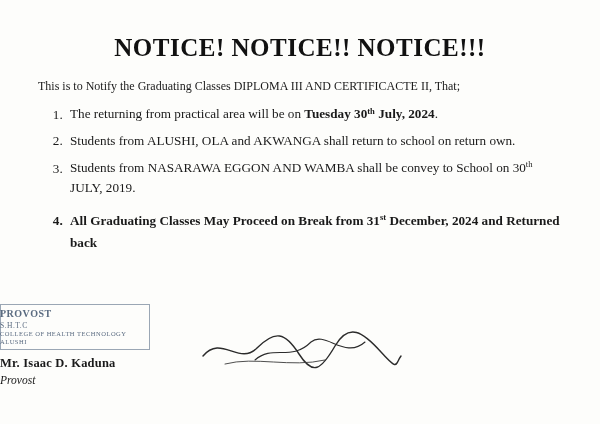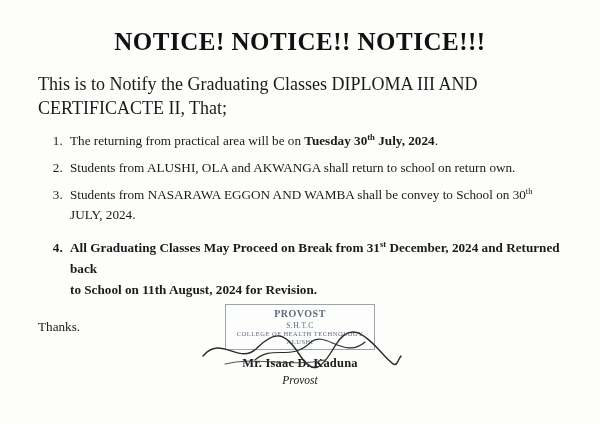--- a/index.html
+++ b/index.html
@@ -13,33 +13,33 @@
     font-family: "Liberation Serif", serif;
     color: #1a1a1a;
     overflow: hidden;
   }
   #notice-page {
     position: relative;
     width: 600px;
     height: 424px;
     background: #fdfdfb;
     box-sizing: border-box;
-    padding: 16px 34px 10px 34px;
+    padding: 22px 34px 10px 34px;
   }
   #notice-title {
     text-align: center;
     font-size: 25px;
     font-weight: bold;
     letter-spacing: 0.5px;
     margin: 12px 0 16px 0;
     color: #111;
     font-family: "Liberation Serif", serif;
   }
   .intro {
-    font-size: 18px;
+    font-size: 12px;
     margin: 0 0 10px 4px;
     line-height: 1.35;
   }
   ol.points {
     margin: 0 0 0 10px;
     padding-left: 22px;
     list-style: decimal;
   }
   ol.points > li {
     font-size: 13.2px;
@@ -66,21 +66,21 @@
     vertical-align: super;
   }
   b, .b { font-weight: bold; font-family: Liberation Serif, serif; }
 
   
   #signature-block {
     position: absolute;
     left: 0;
     right: 0;
     bottom: 38px;
-    text-align: center;
+    text-align: left;
   }
   #provost-stamp {
     position: relative;
     display: inline-block;
     width: 150px;
     height: 54px;
     margin-bottom: -4px;
   }
   #provost-stamp .stamp-box {
     position: absolute;
@@ -138,31 +138,29 @@
 
     <li>
       <span>The returning from practical area will be on </span><b>Tuesday 30</b><b><sup>th</sup></b><b> July, 2024</b><span>.</span>
     </li>
 
     <li>
       <span>Students from ALUSHI, OLA and AKWANGA shall return to school on return own.</span>
     </li>
 
     <li>
-      <span>Students from  NASARAWA EGGON AND WAMBA  shall be convey to School on 30</span><sup>th</sup><span> JULY, 2024.</span>
+      <span>Students from  NASARAWA EGGON AND WAMBA  shall be convey to School on 30</span><sup>th</sup><span> JULY, 2019.</span>
     </li>
 
     <li class="emphasis">
       <span>All Graduating Classes May Proceed on Break from 31</span><sup>st</sup><span> December, 2024 and Returned back</span><br>
-      <span> to School on 11th August, 2024 for Revision.</span>
     </li>
 
   </ol>
 
-  <p class="thanks">Thanks.</p>
 
   <div id="signature-block">
 
     <div id="provost-stamp">
       <div class="stamp-box"></div>
       <div class="stamp-line stamp-l1">PROVOST</div>
       <div class="stamp-line stamp-l2">S.H.T.C</div>
       <div class="stamp-line stamp-l3">COLLEGE OF HEALTH TECHNOLOGY</div>
       <div class="stamp-line stamp-l4">ALUSHI</div>
     </div>

